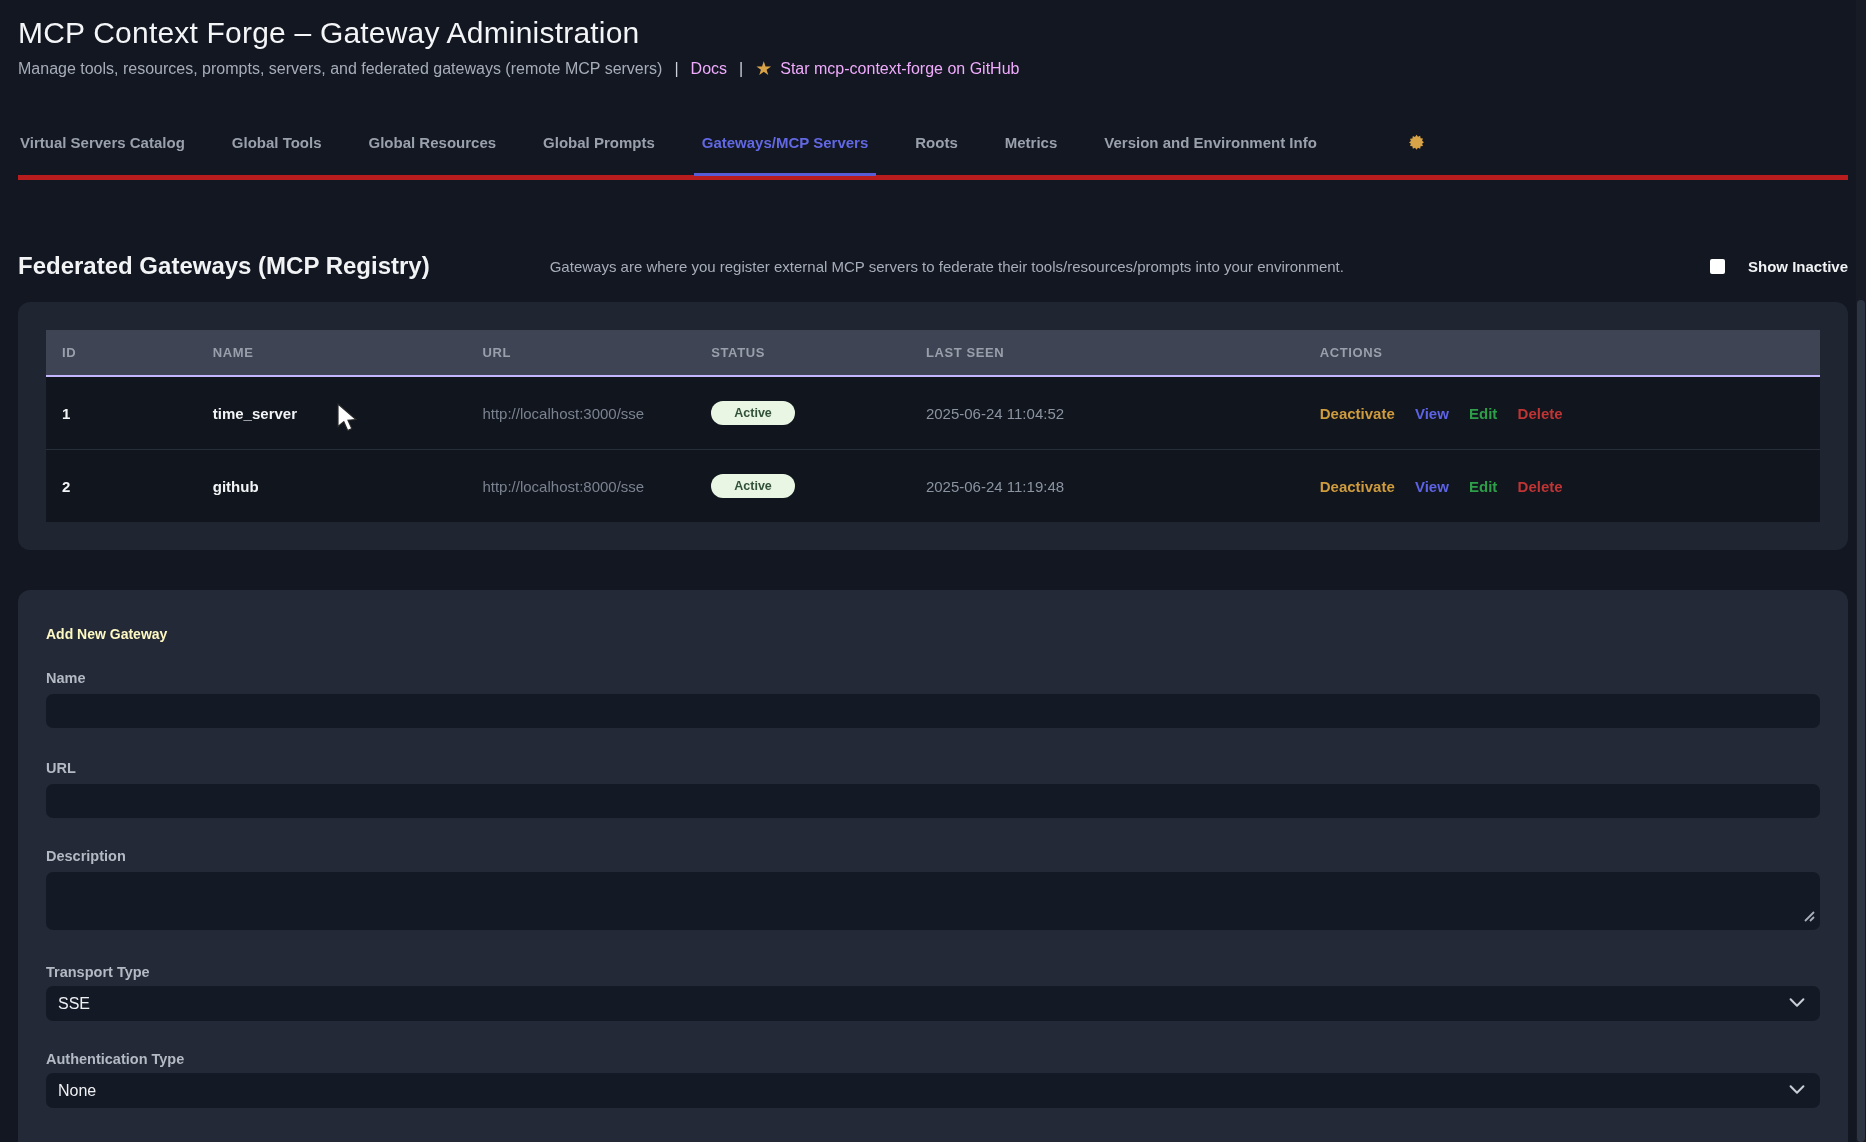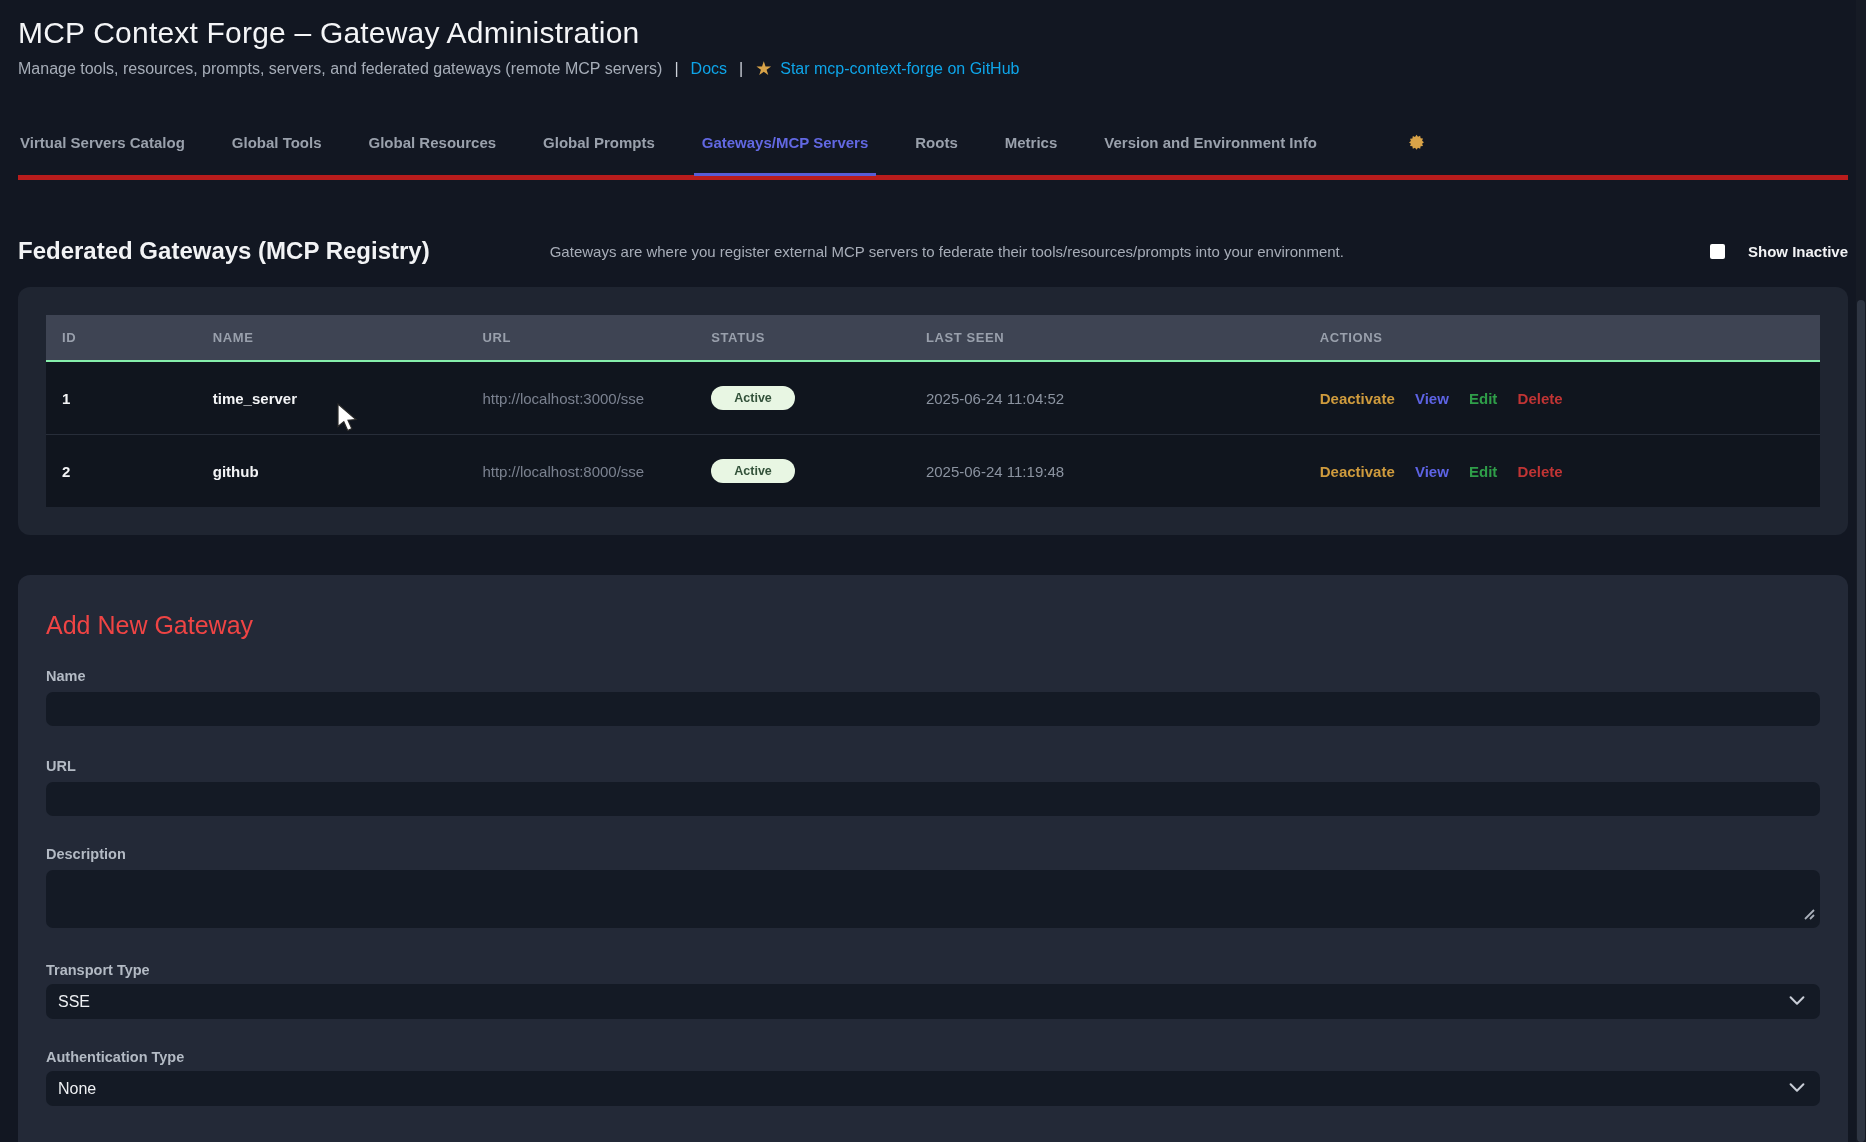--- a/index.html
+++ b/index.html
@@ -9,68 +9,68 @@
     font-family: "Liberation Sans", sans-serif;
     color: #e5e7eb;
     position: relative;
   }
   .page { padding: 0 18px; position: relative; width: 100%; height: 100%; }
 
   
   h1.title { font-size: 30px; font-weight: 400; color: #f4f5f7; padding-top: 16px; letter-spacing: 0.2px; }
   .subtitle { margin-top: 9px; font-size: 16px; color: #a6adb8; display: flex; align-items: center; gap: 12px; }
   .subtitle .sep { color: #cdd2da; }
-  .subtitle a { color: #0ea5e9; text-decoration: none; cursor: pointer; }
+  .subtitle a { color: #f0abfc; text-decoration: none; cursor: pointer; }
   .star-glyph { color: #d9a348; font-size: 19px; line-height: 1; margin-right: -4px; }
 
   
   .tabs { margin-top: 54px; display: flex; align-items: flex-end; gap: 47px; border-bottom: 5px solid #b91c1c; padding-left: 2px; }
   .tab { font-size: 15px; font-weight: 600; color: #9aa1ac; padding-bottom: 24px; cursor: pointer; position: relative; white-space: nowrap; }
   .tab.active { color: #6268e2; }
   .tab.active::after { content: ""; position: absolute; left: -8px; right: -8px; bottom: -1px; height: 3px; background: #585dd6; }
   .tab-icon { margin-left: 42px; padding-bottom: 18px; cursor: pointer; }
 
   
-  .section-head { margin-top: 57px; display: flex; align-items: center; }
+  .section-head { margin-top: 72px; display: flex; align-items: center; }
   .section-head h2 { font-size: 24px; font-weight: 800; color: #f2f3f5; white-space: nowrap; }
   .section-head .note { font-size: 15px; color: #a7adb8; margin-left: 120px; flex: 1; }
   .show-inactive { display: flex; align-items: center; gap: 23px; white-space: nowrap; cursor: pointer; }
   .checkbox { width: 15px; height: 15px; background: #ffffff; border-radius: 2px; display: inline-block; }
   .show-inactive span.lbl { font-size: 15px; font-weight: 700; color: #f2f3f5; }
 
   
   .card { background: #1f2531; border-radius: 12px; }
   .table-card { margin-top: 22px; padding: 28px; }
   .form-card { margin-top: 40px; padding: 36px 28px 120px 28px; background: #232937; }
 
   
   table { width: 100%; border-collapse: collapse; table-layout: fixed; }
   thead th {
     background: #3e4453; color: #99a0ac; text-align: left; font-size: 13px; font-weight: 700;
-    letter-spacing: 0.6px; padding: 15px 16px; border-bottom: 2px solid #86efac;
+    letter-spacing: 0.6px; padding: 15px 16px; border-bottom: 2px solid #c4b5fd;
   }
   th.c-id { width: 8.5%; } th.c-name { width: 15.2%; } th.c-url { width: 12.9%; }
   th.c-status { width: 12.1%; } th.c-seen { width: 22.2%; } th.c-actions { width: 29.1%; }
   tbody td { background: #10151e; padding: 24px 16px; font-size: 15px; vertical-align: middle; }
   tbody tr + tr td { border-top: 1px solid #272d39; }
   td.cell-id, td.cell-name { color: #f3f4f6; font-weight: 700; }
   td.cell-url { color: #7b8290; }
   td.cell-seen { color: #8b93a0; }
   .badge {
     display: inline-block; background: #e8f6e3; color: #33523a; font-size: 12.5px; font-weight: 700;
     padding: 5px 23px; border-radius: 999px;
   }
   .actions span { font-weight: 700; margin-right: 16px; cursor: pointer; font-size: 15px; }
   .act-deactivate { color: #cf9b3d; }
   .act-view { color: #5d63e4; }
   .act-edit { color: #2f9e49; }
   .act-delete { color: #c03434; }
 
   
-  .form-card h3 { font-size: 25px; font-weight: 400; color: #ef4444; }
+  .form-card h3 { font-size: 14px; font-weight: 700; color: #fef9c3; }
   .field-label { display: block; font-size: 14.5px; font-weight: 600; color: #b3bac4; }
   .fl-name { margin-top: 28px; }
   .fl-url { margin-top: 32px; }
   .fl-desc { margin-top: 30px; }
   .fl-transport { margin-top: 34px; }
   .fl-auth { margin-top: 30px; }
   .text-input {
     margin-top: 8px; width: 100%; height: 34px; background: #141a25; border: none; outline: none;
     border-radius: 7px; color: #e5e7eb; font-size: 15px; padding: 0 12px; font-family: "Liberation Sans", sans-serif;
   }

